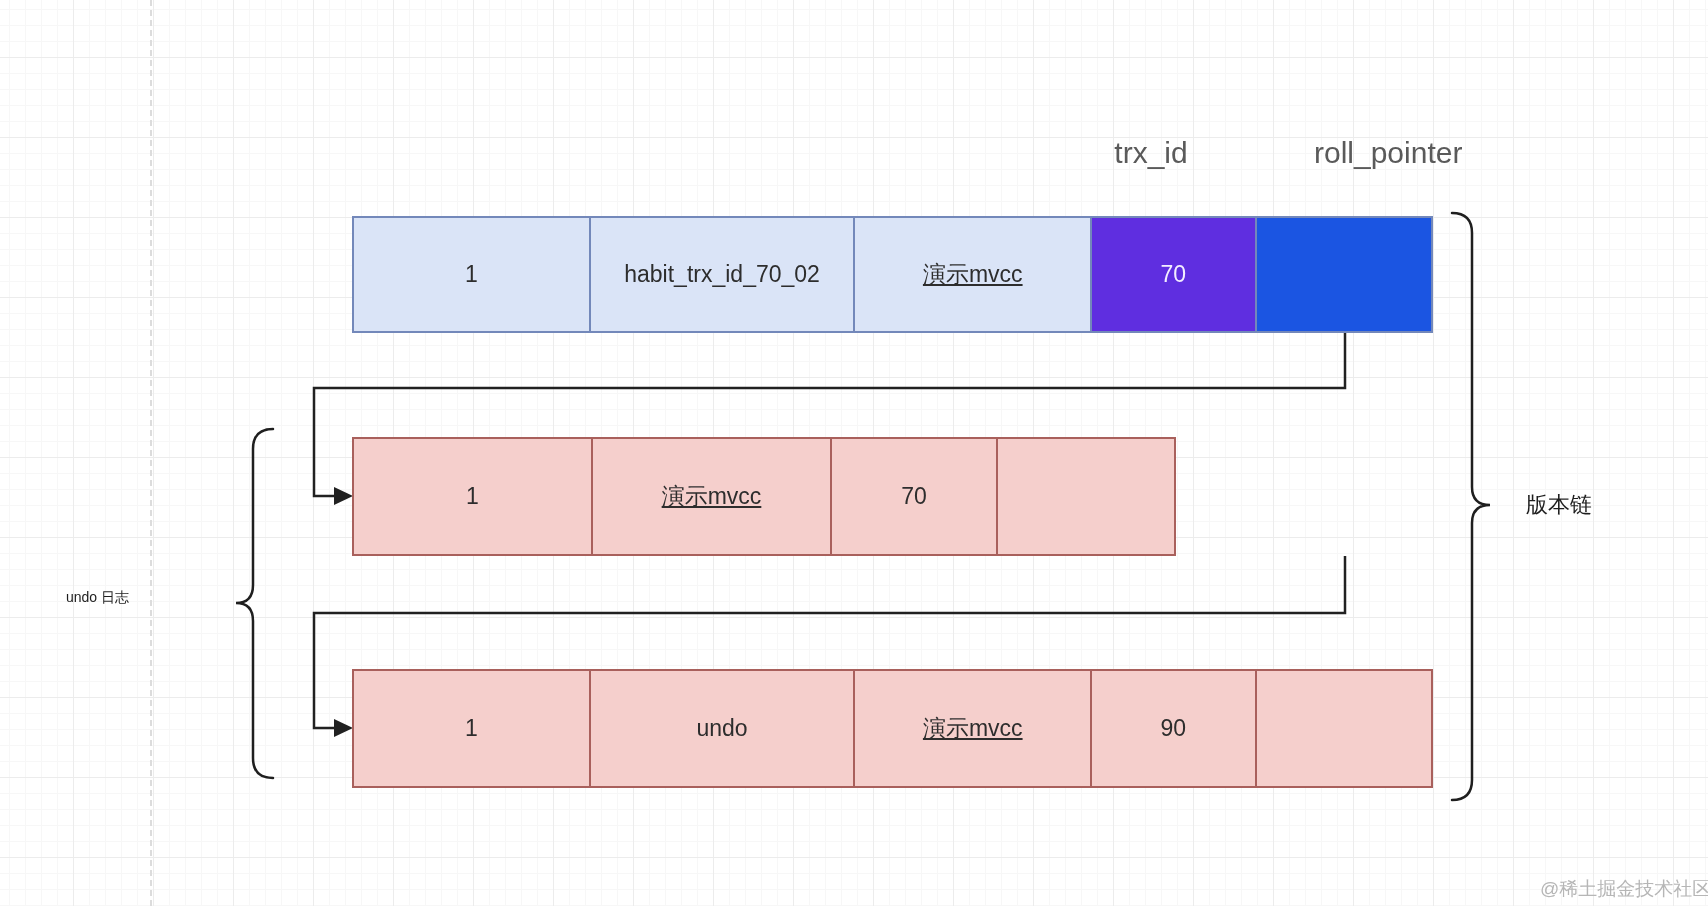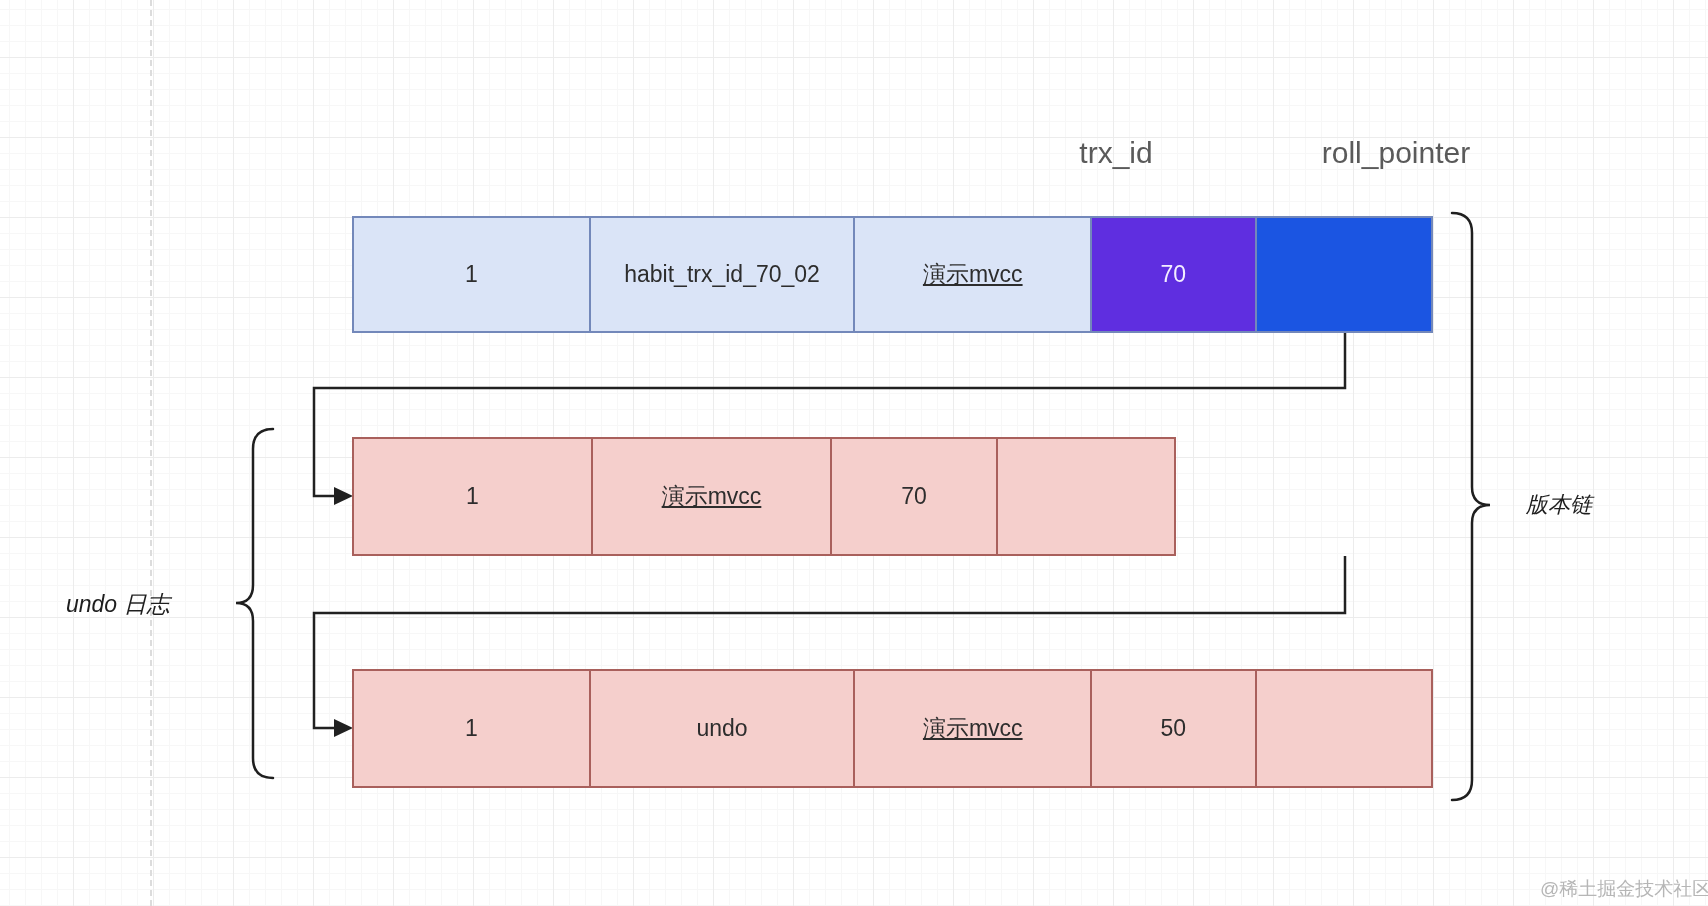--- a/index.html
+++ b/index.html
@@ -11,38 +11,38 @@
       linear-gradient(90deg, #ececec 1px, transparent 1px),
       linear-gradient(#f7f7f7 1px, transparent 1px),
       linear-gradient(90deg, #f7f7f7 1px, transparent 1px);
     background-size:80px 80px,80px 80px,16px 16px,16px 16px;
     background-position:57px 57px,73px 73px,9px 9px,9px 9px;
     font-family:"Liberation Sans","DejaVu Sans",sans-serif;
   }
   .dashed-divider{position:absolute;left:150px;top:0;height:906px;width:0;border-left:2px dashed #dcdcdc;}
   svg.overlay{position:absolute;left:0;top:0;pointer-events:none;}
   .hdr{position:absolute;top:136px;font-size:30px;color:#5a5a5a;white-space:nowrap;}
-  #hdr-trx{left:1025px;width:182px;text-align:center;}
-  #hdr-roll{left:1282px;width:228px;text-align:center;}
+  #hdr-trx{left:1060px;width:182px;text-align:center;}
+  #hdr-roll{left:1314px;width:228px;text-align:left;}
   .row{position:absolute;left:352px;width:1081px;display:flex;box-sizing:border-box;}
   #row1{top:216px;height:117px;}
   #row2{top:437px;height:119px;}
   #row3{top:669px;height:119px;}
   .cell{
     box-sizing:border-box;display:flex;align-items:center;justify-content:center;
     font-size:23px;color:#2d2d2d;border:2px solid;white-space:nowrap;
   }
   .cell + .cell{border-left-width:2px;margin-left:-2px;}
   .c1{width:241px;}.c2{width:269px;}.c3{width:241px;text-decoration:underline;}.c4{width:168px;}.c5{width:180px;}
   .blue-row .cell{background:#dae4f7;border-color:#7388ba;}
   .blue-row .trx{background:#5f2ee0;color:#f3eeff;}
   .blue-row .roll{background:#1b55e2;}
   .pink-row .cell{background:#f5cfcc;border-color:#a9605c;}
-  .side-label{position:absolute;color:#1e1e1e;white-space:nowrap;font-style:italic;}
-  #lbl-undo{left:66px;top:589px;font-size:23px;}
+  .side-label{position:absolute;color:#1e1e1e;white-space:nowrap;}
+  #lbl-undo{left:66px;top:589px;font-size:14px;}
   #lbl-chain{left:1526px;top:490px;font-size:22px;}
   .watermark{position:absolute;left:1540px;top:876px;font-size:19px;color:#b6b6b6;white-space:nowrap;}
 </style>
 </head>
 <body>
 
 <div id="canvas">
 
   <div class="dashed-divider"></div>
 
@@ -74,21 +74,21 @@
     <div class="cell c1">1</div>
     <div class="cell c3">演示mvcc</div>
     <div class="cell c4">70</div>
     <div class="cell c5"></div>
   </div>
 
   <div class="row pink-row" id="row3">
     <div class="cell c1">1</div>
     <div class="cell c2">undo</div>
     <div class="cell c3">演示mvcc</div>
-    <div class="cell c4">50</div>
+    <div class="cell c4">90</div>
     <div class="cell c5"></div>
   </div>
 
   <div class="side-label" id="lbl-undo">undo 日志</div>
   <div class="side-label" id="lbl-chain">版本链</div>
 
   <div class="watermark">@稀土掘金技术社区</div>
 
 </div>
 

